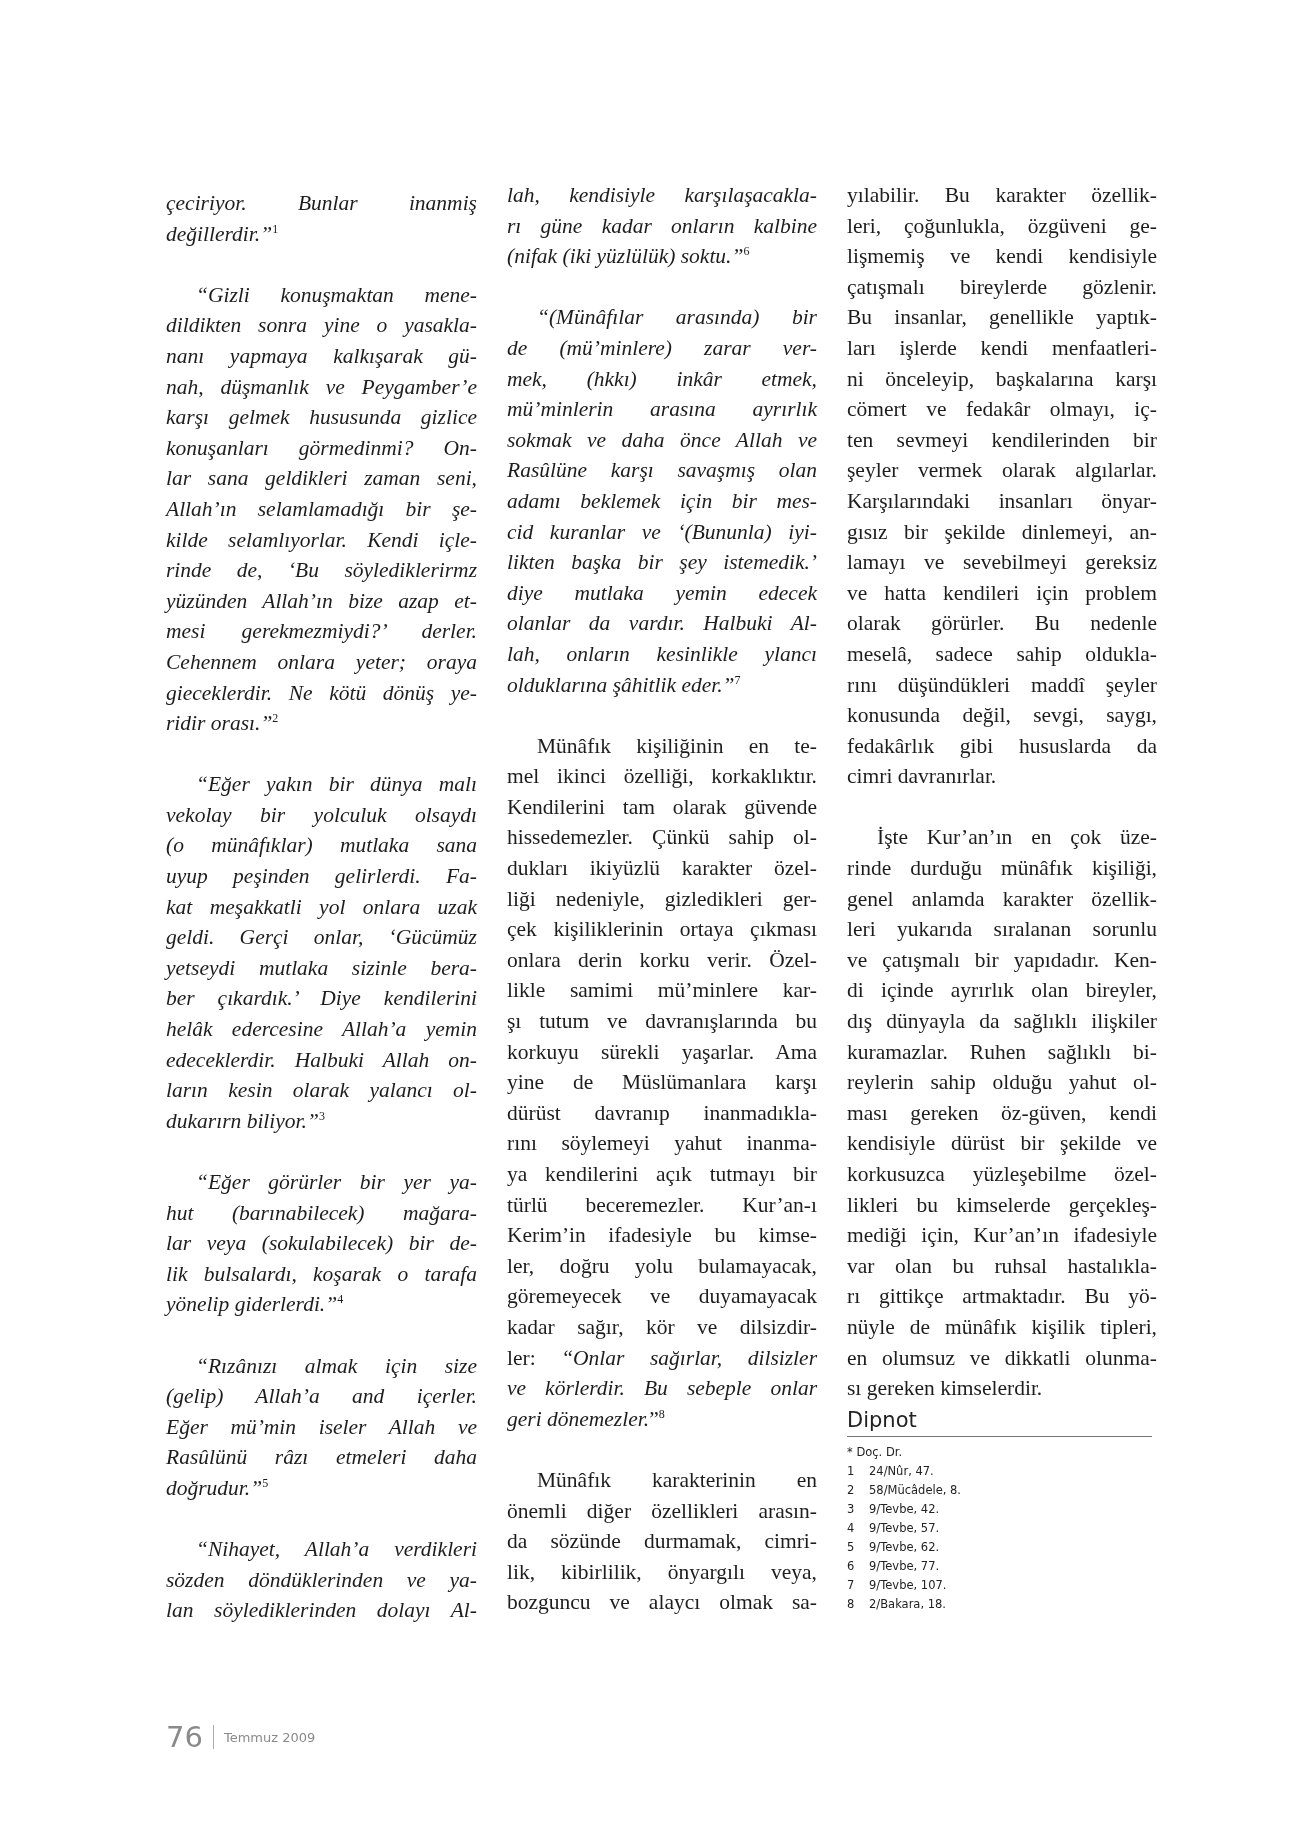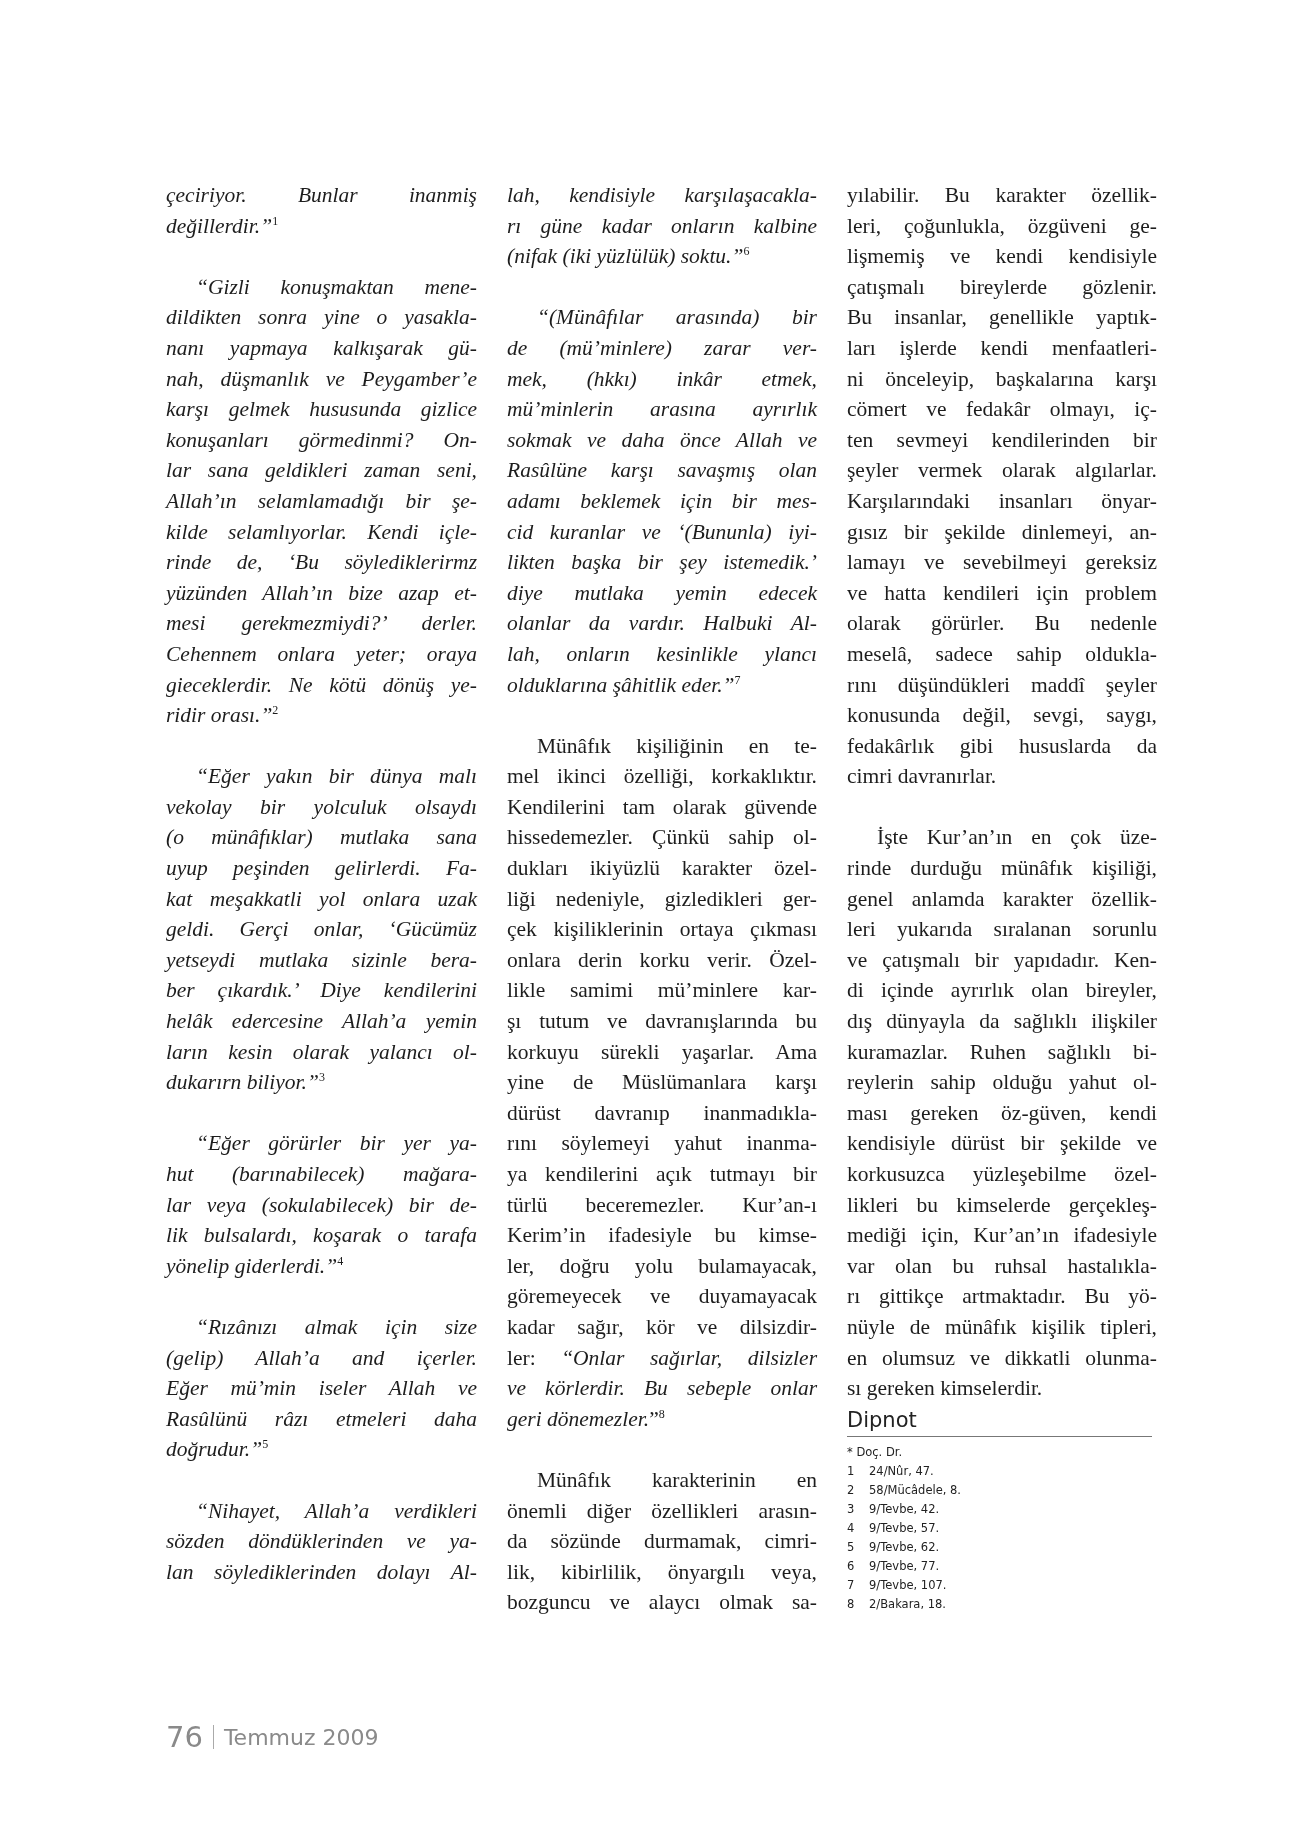--- a/index.html
+++ b/index.html
@@ -1,36 +1,36 @@
 <!DOCTYPE html>
 <html><head>
 <meta charset="utf-8">
 <style>
   html, body { margin: 0; padding: 0; background: #ffffff; }
   body { width: 1299px; height: 1831px; position: relative; overflow: hidden; }
   .page { position: absolute; left: 0; top: 0; width: 1299px; height: 1831px; background: #fff; }
   .col { position: absolute; top: 180px; font-family: "Liberation Serif", "DejaVu Serif", serif; font-size: 21.5px; color: #1d1d1d; }
-  .col-1 { left: 166px; width: 311px; }
+  .col-1 { left: 166px; width: 311px; margin-top: 8px; }
   .col-2 { left: 507px; width: 310px; }
   .col-3 { left: 847px; width: 310px; }
   .line { height: 30.6px; line-height: 30.6px; white-space: nowrap; text-align: justify; text-align-last: justify; }
   .line.last { text-align-last: left; }
   .line.ind { text-indent: 30px; }
   .gap { height: 30.6px; }
   .it { font-style: italic; }
   sup { font-size: 12px; line-height: 0; vertical-align: 8px; }
   .dipnot-title { font-family: "DejaVu Sans", sans-serif; font-size: 21px; color: #222; height: 28px; line-height: 28px; margin-top: 2px; }
   .dipnot-rule { height: 1px; background: #777; width: 305px; margin: 2px 0 6px 0; }
   .fn { font-family: "DejaVu Sans", sans-serif; font-size: 11.5px; color: #222; height: 19px; line-height: 19px; white-space: nowrap; }
   .fn .num { display: inline-block; width: 22px; }
   .fn .ref { display: inline-block; }
   .footer { position: absolute; left: 166px; top: 1720px; font-family: "DejaVu Sans", sans-serif; color: #8a8a8a; display: flex; align-items: center; }
   .footer .pn { font-size: 29px; }
   .footer .sep { width: 1px; height: 24px; background: #aaa; margin: 0 10px 0 10px; }
-  .footer .date { font-size: 22px; }
+  .footer .date { font-size: 13px; }
 </style>
 </head>
 <body>
 
 <div class="page">
   <div class="col col-1">
       <div class="line it"><span>çeciriyor. Bunlar inanmiş</span></div>
       <div class="line it last"><span>değillerdir.”</span><sup style="font-style: normal;">1</sup></div>
       <div class="gap"></div>
       <div class="line it ind"><span>“Gizli konuşmaktan mene-</span></div>
@@ -51,20 +51,21 @@
       <div class="gap"></div>
       <div class="line it ind"><span>“Eğer yakın bir dünya malı</span></div>
       <div class="line it"><span>vekolay bir yolculuk olsaydı</span></div>
       <div class="line it"><span>(o münâfıklar) mutlaka sana</span></div>
       <div class="line it"><span>uyup peşinden gelirlerdi. Fa-</span></div>
       <div class="line it"><span>kat meşakkatli yol onlara uzak</span></div>
       <div class="line it"><span>geldi. Gerçi onlar, ‘Gücümüz</span></div>
       <div class="line it"><span>yetseydi mutlaka sizinle bera-</span></div>
       <div class="line it"><span>ber çıkardık.’ Diye kendilerini</span></div>
       <div class="line it"><span>helâk edercesine Allah’a yemin</span></div>
+      <div class="line it"><span>edeceklerdir. Halbuki Allah on-</span></div>
       <div class="line it"><span>ların kesin olarak yalancı ol-</span></div>
       <div class="line it last"><span>dukarırn biliyor.”</span><sup style="font-style: normal;">3</sup></div>
       <div class="gap"></div>
       <div class="line it ind"><span>“Eğer görürler bir yer ya-</span></div>
       <div class="line it"><span>hut (barınabilecek) mağara-</span></div>
       <div class="line it"><span>lar veya (sokulabilecek) bir de-</span></div>
       <div class="line it"><span>lik bulsalardı, koşarak o tarafa</span></div>
       <div class="line it last"><span>yönelip giderlerdi.”</span><sup style="font-style: normal;">4</sup></div>
       <div class="gap"></div>
       <div class="line it ind"><span>“Rızânızı almak için size</span></div>

